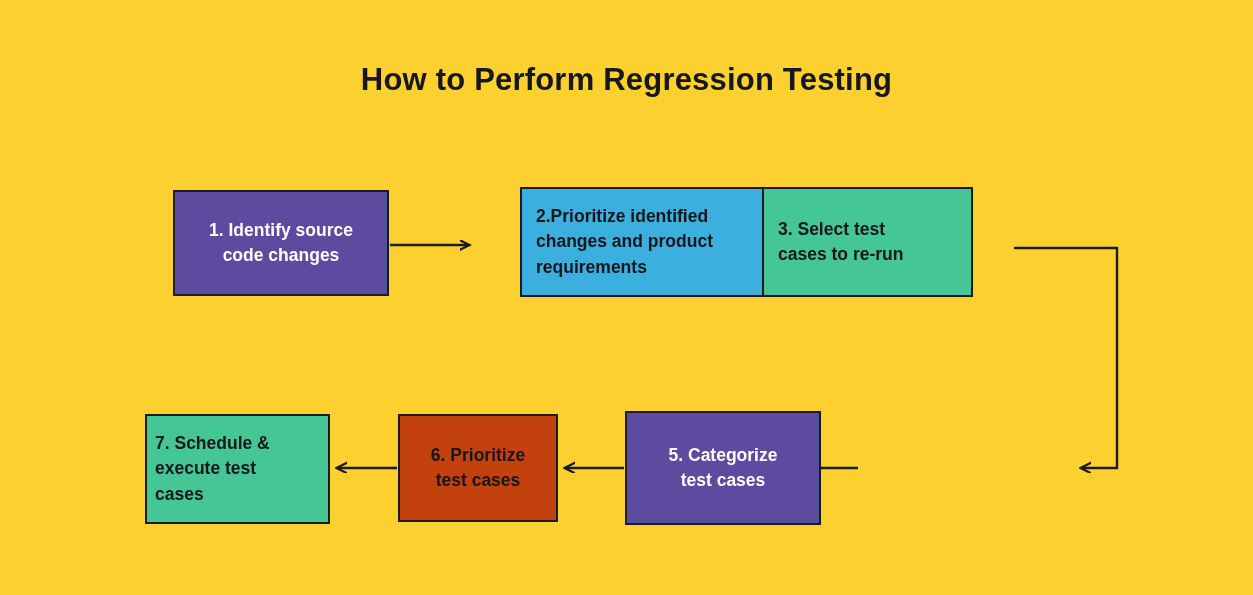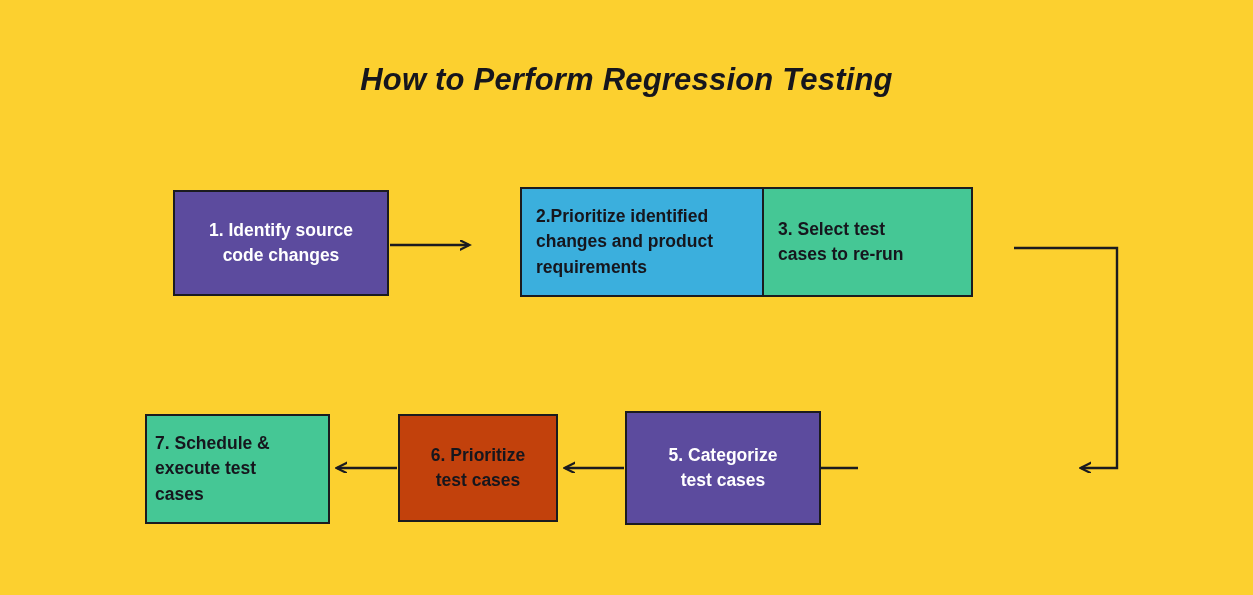--- a/index.html
+++ b/index.html
@@ -21,21 +21,20 @@
   #title {
     position: absolute;
     left: 0;
     top: 62px;
     width: 1253px;
     text-align: center;
     font-size: 31px;
     font-weight: bold;
     color: #16161d;
     letter-spacing: 0.2px;
-    font-style: italic;
   }
   .node {
     position: absolute;
     box-sizing: border-box;
     border: 2px solid #1b1b1f;
     display: flex;
     align-items: center;
     font-size: 17.5px;
     font-weight: bold;
     line-height: 1.45;

